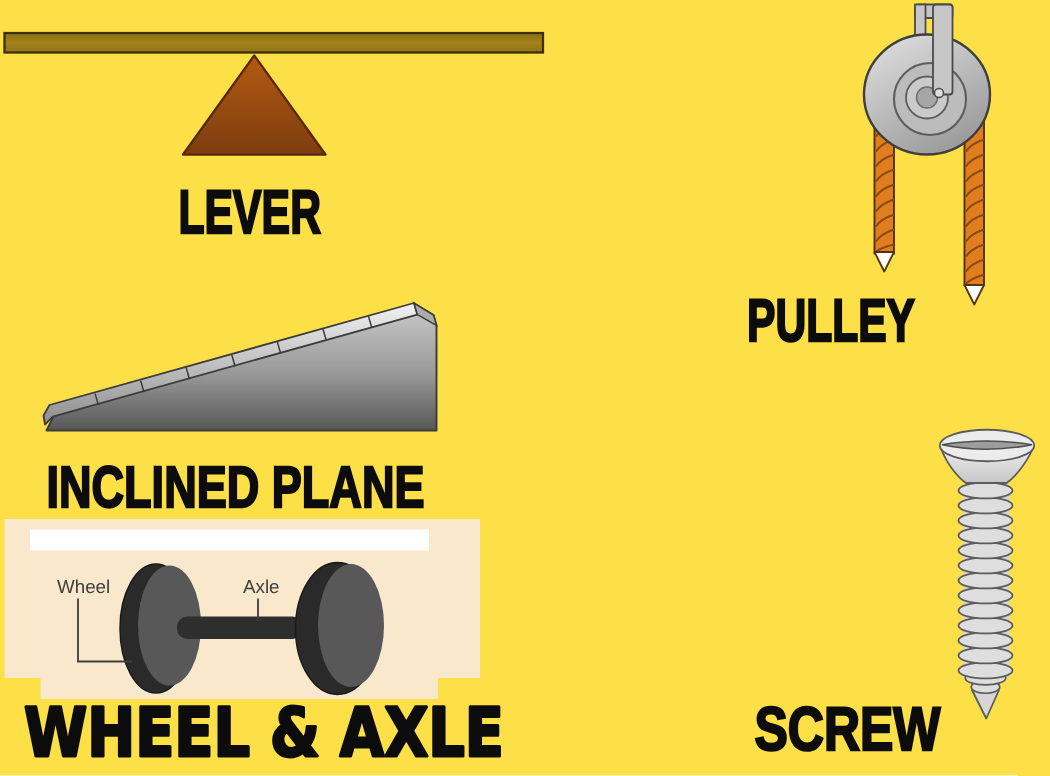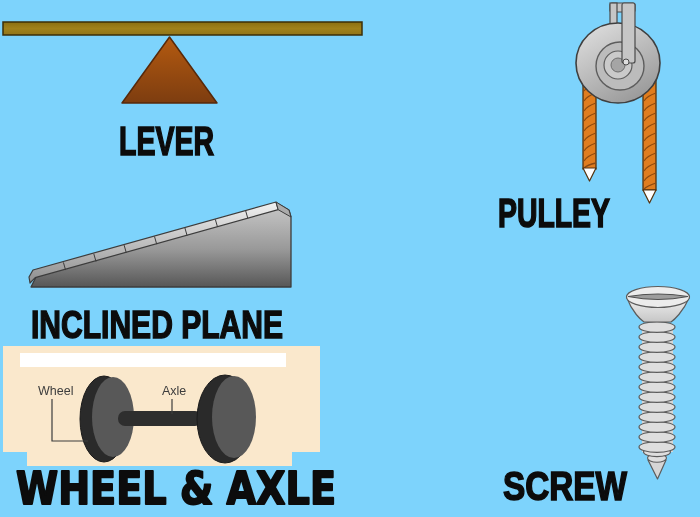--- a/index.html
+++ b/index.html
@@ -1,16 +1,16 @@
 <!DOCTYPE html>
 <html><head>
 <meta charset="utf-8">
 <style>
   html,body{margin:0;padding:0;background:#ffffff;}
-  .stage{position:relative;width:700px;height:517px;background:#7dd3fc;overflow:hidden;
+  .stage{position:relative;width:700px;height:517px;background:#fde047;overflow:hidden;
          font-family:"Liberation Sans",sans-serif;}
   .stage svg{display:block;}
   .impact-label{font-family:"Liberation Sans",sans-serif;font-weight:700;}
   .round-label{font-family:"DejaVu Sans",sans-serif;font-weight:700;}
   .callout-label{font-family:"Liberation Sans",sans-serif;font-weight:400;}
 </style>
 </head>
 <body>
 
 <div class="stage">

